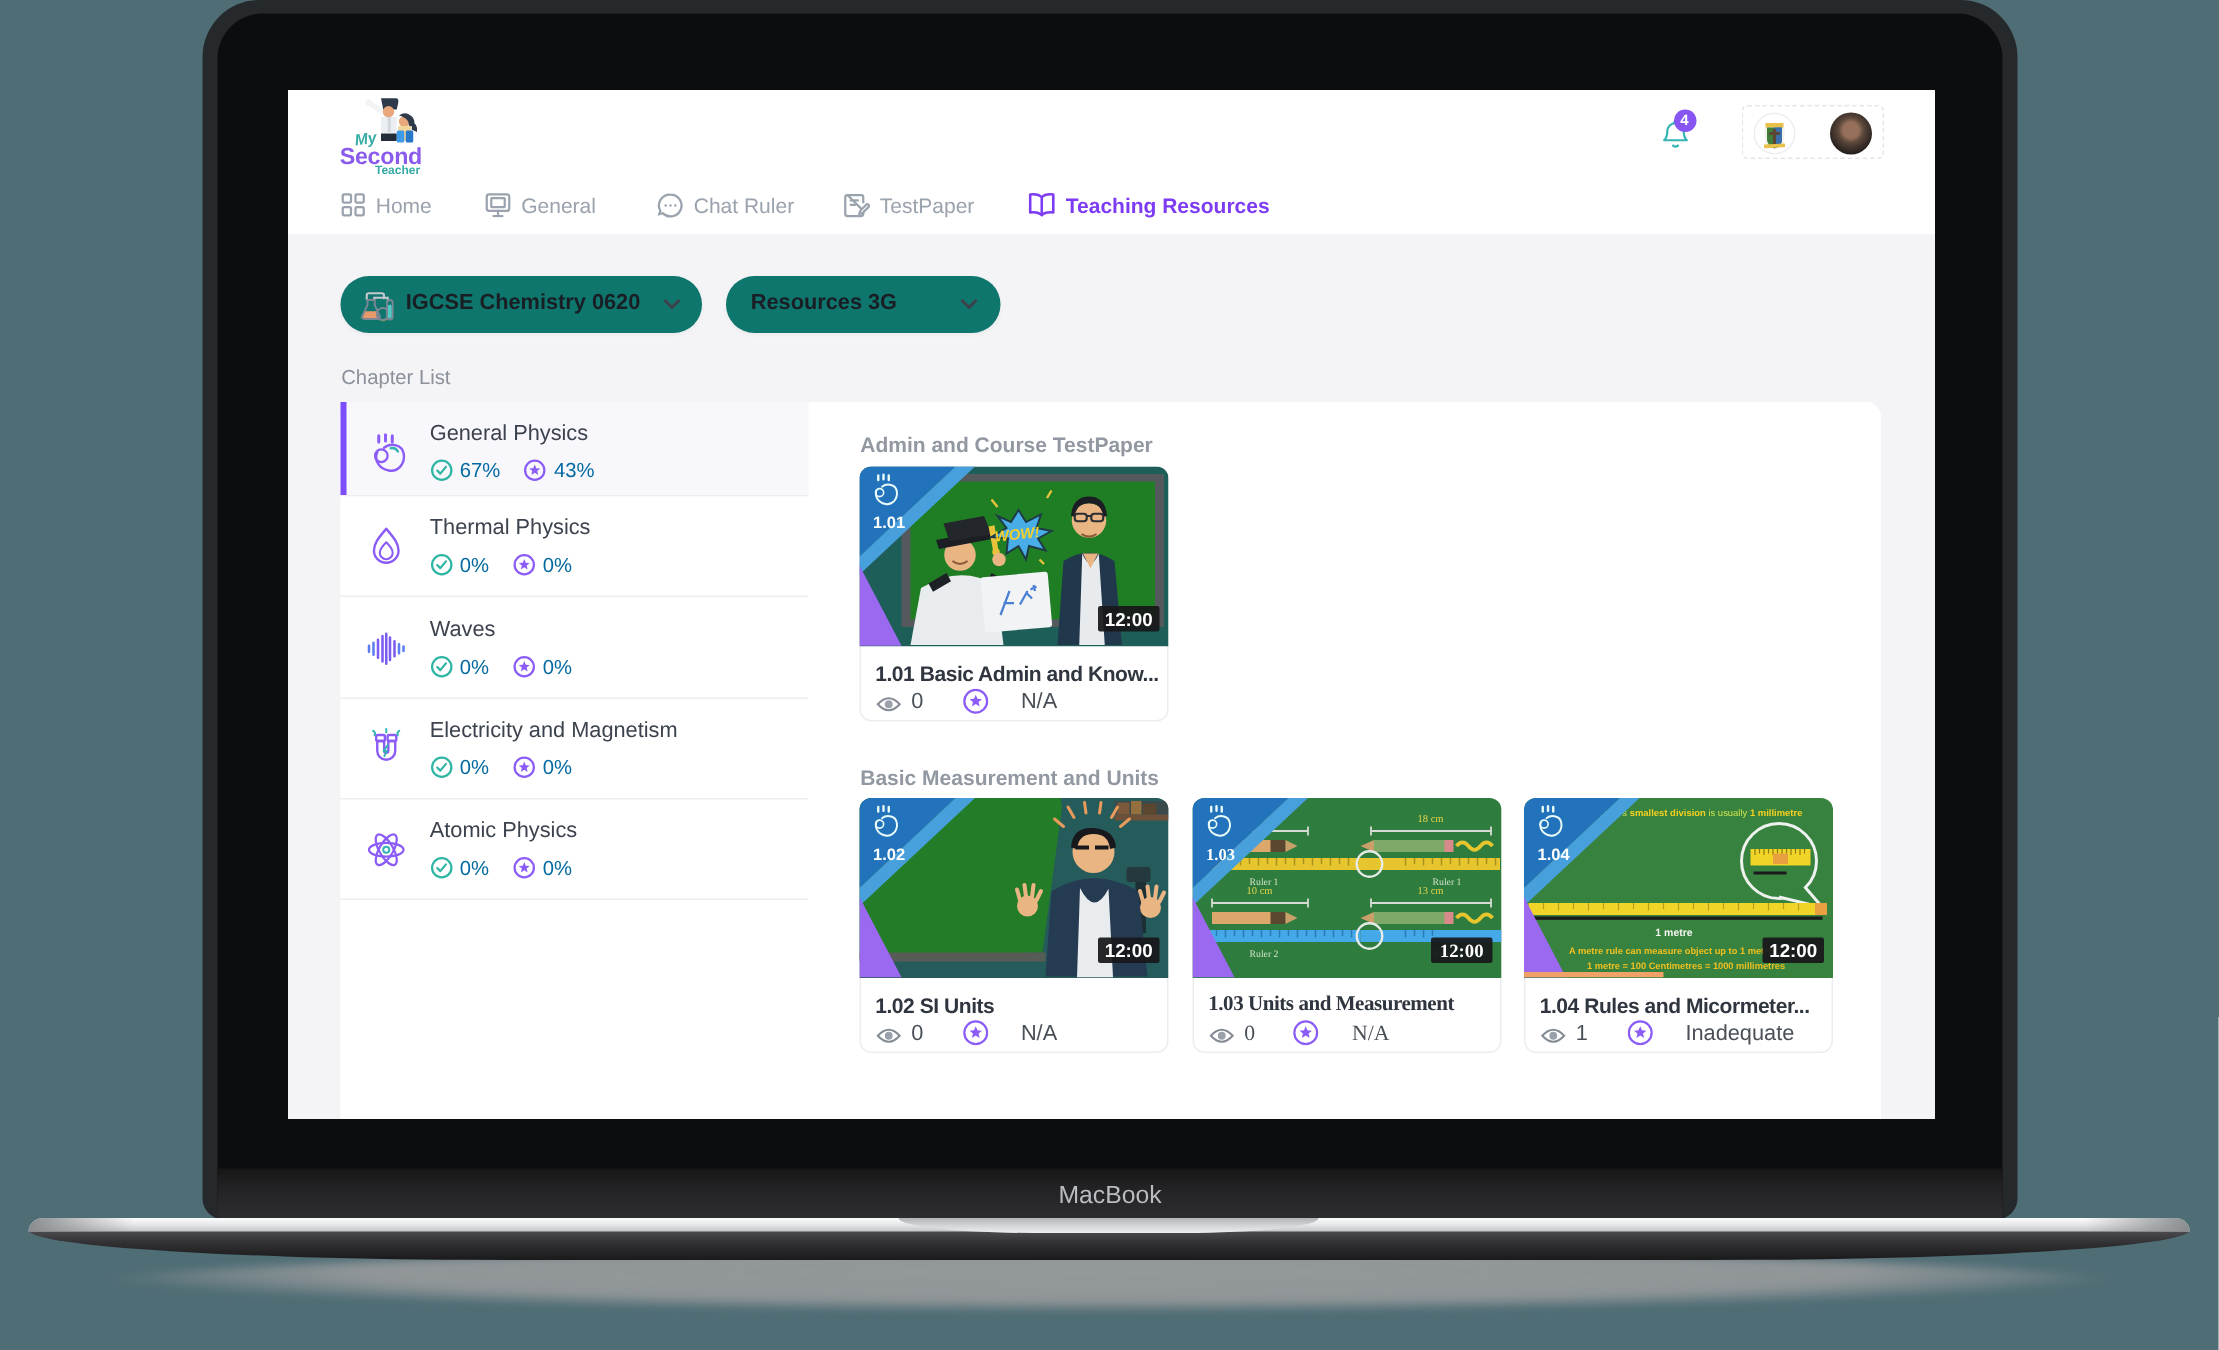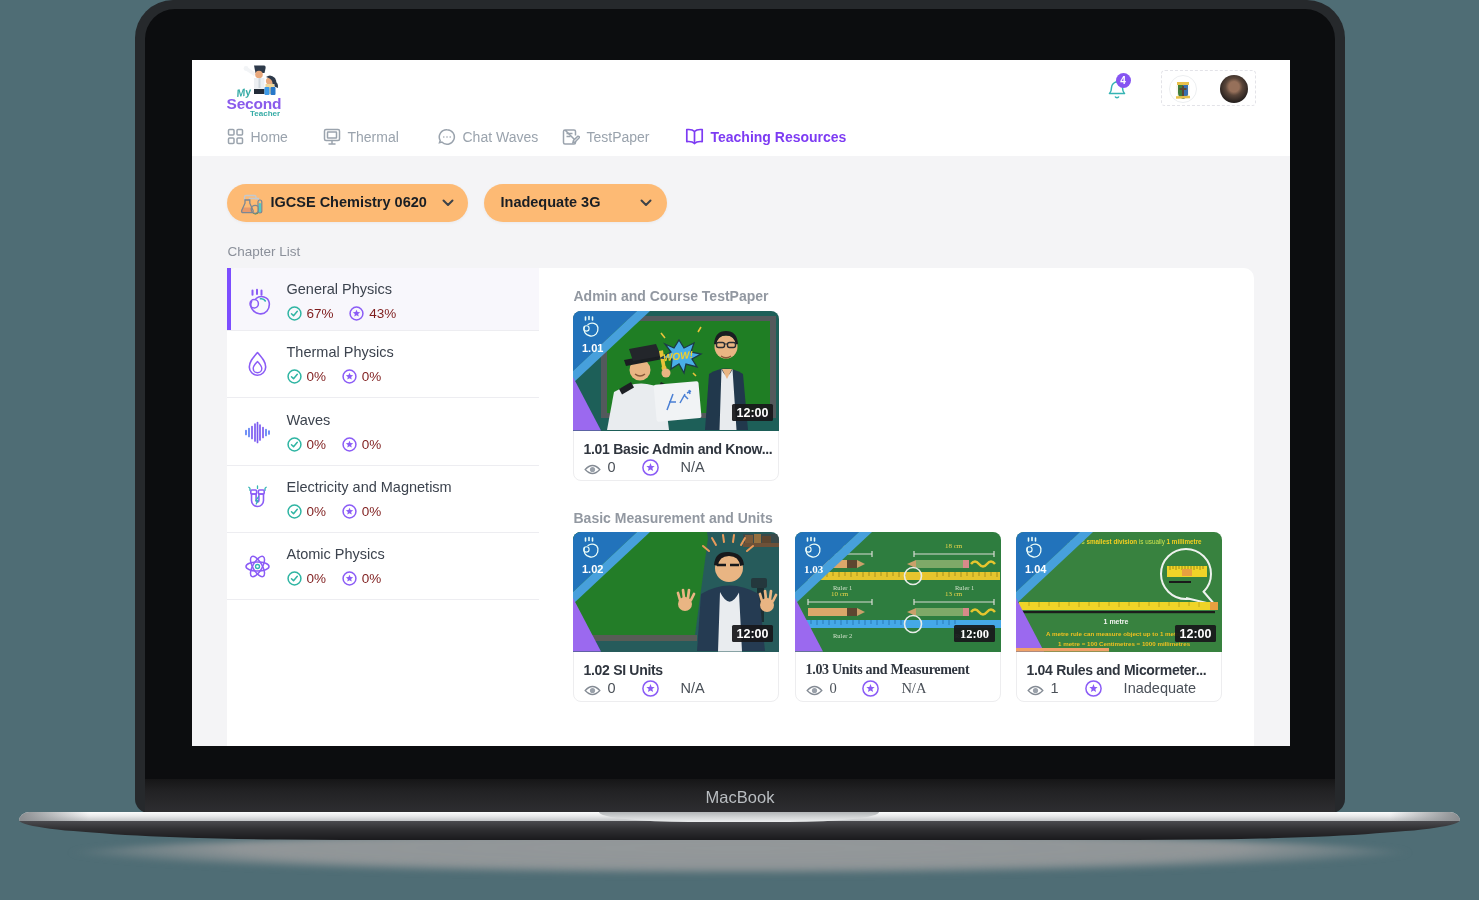--- a/index.html
+++ b/index.html
@@ -42,34 +42,34 @@
 .badge { position:absolute; left:924px; top:13px; width:15px; height:15px; border-radius:50%;
   background:#8655f2; color:#fff; font-size:10px; font-weight:bold; text-align:center; line-height:15px; }
 .pbox { position:absolute; left:969px; top:10px; width:95px; height:36px; border:1px dashed #e3e3e8;
   border-radius:4px; background:#fff; }
 .pbox svg, .pbox .av { position:absolute; top:4px; }
 .nav { position:absolute; top:68px; height:20px; font-size:14px; color:#9aa3ad; }
 .nav span { vertical-align:middle; }
 .nav svg { vertical-align:middle; margin-right:7px; }
 .nav.active { color:#7d3bf3; font-weight:bold; }
 .appbody { position:absolute; left:0; top:96px; width:1098px; height:590px; background:#f4f4f6; }
-.pill { position:absolute; top:28px; height:38px; background:#fdba74; border-radius:19px;
+.pill { position:absolute; top:28px; height:38px; background:#0f766e; border-radius:19px;
   box-shadow:0 1px 3px rgba(40,40,60,0.05);text-decoration:underline; }
 .pill .t { position:absolute; font-size:14.5px; font-weight:bold; color:#191e24; top:10px; }
 .pill .chev { position:absolute; top:15px; }
 .chlist-title { position:absolute; left:36px; top:88px; font-size:13.5px; color:#8b909a; }
 .card { position:absolute; left:35px; top:112px; width:1027px; height:478px; background:#fff;
   border-radius:10px 10px 0 0; }
 .chcol { position:absolute; left:0; top:0; width:312px; height:478px;text-align:right; }
 .chrow { position:absolute; left:0; width:312px; height:67px; border-bottom:1px solid #ededf1; }
 .chrow.sel { background:#f8f7fc; border-radius:10px 0 0 0; }
 .chrow.sel:before { content:""; position:absolute; left:0; top:0; bottom:0; width:4px; background:#7c4dff; }
 .chrow .cicon { position:absolute; left:15px; top:18px; width:31px; height:31px; }
 .chrow .cname { position:absolute; left:60px; top:13px; font-size:14.5px; color:#3c434e; }
-.chrow .cstats { position:absolute; left:60px; top:38px; font-size:13.5px; color:#7f1d1d; }
+.chrow .cstats { position:absolute; left:60px; top:38px; font-size:13.5px; color:#0369a1; }
 .cstats svg { vertical-align:-3px; }
 .cstats .pct { margin:0 0 0 5px; }
 .cstats .st { margin-left:12px; }
 .rcol { position:absolute; left:312px; top:0; width:715px; height:478px; }
 .sect { position:absolute; left:35px; font-size:14px; font-weight:bold; color:#9298a1; }
 .vcard { position:absolute; width:206px; height:170px; background:#fff; border:1px solid #ededef;
   border-radius:8px; }
 .vcard svg.thumb { position:absolute; left:-1px; top:-1px; border-radius:8px 8px 0 0; }
 .vtitle { position:absolute; left:10px; top:129px; font-size:14px; font-weight:bold; color:#30363f; letter-spacing:-0.3px;
   white-space:nowrap; overflow:hidden; width:192px; }
@@ -133,29 +133,29 @@
             <rect x="10" y="1.5" width="5.5" height="5.5" rx="1"></rect>
           <rect x="1.5" y="10" width="5.5" height="5.5" rx="1"></rect>
             <rect x="10" y="10" width="5.5" height="5.5" rx="1"></rect>
         </svg><span>Home</span>
       </div>
       <div class="nav" style="left:131px">
         <svg width="18" height="17" viewBox="0 0 18 17" fill="none" stroke="#9aa3ad" stroke-width="1.5">
           <rect x="1.5" y="1.5" width="15" height="11" rx="1.5"></rect>
           <rect x="4.5" y="4" width="9" height="6" rx="0.5"></rect>
           <path d="M9 12.5 v2.5 M6 16 h6" stroke-linecap="round"></path>
-        </svg><span>Thermal</span>
+        </svg><span>General</span>
       </div>
       <div class="nav" style="left:246px">
         <svg width="18" height="18" viewBox="0 0 18 18" fill="none" stroke="#9aa3ad" stroke-width="1.5">
           <path d="M9 1.7 a7.3 7.3 0 1 1 -5.2 12.4 l-2.3 0.6 0.7 -2.2 a7.3 7.3 0 0 1 6.8 -10.8z"></path>
           <circle cx="5.8" cy="9" r="0.8" fill="#9aa3ad" stroke="none"></circle>
           <circle cx="9" cy="9" r="0.8" fill="#9aa3ad" stroke="none"></circle>
           <circle cx="12.2" cy="9" r="0.8" fill="#9aa3ad" stroke="none"></circle>
-        </svg><span>Chat Waves</span>
+        </svg><span>Chat Ruler</span>
       </div>
       <div class="nav" style="left:370px">
         <svg width="18" height="18" viewBox="0 0 18 18" fill="none" stroke="#9aa3ad" stroke-width="1.5">
           <path d="M3 2 h9 a1.5 1.5 0 0 1 1.5 1.5 v4 m0 5 v2 a1.5 1.5 0 0 1 -1.5 1.5 h-9 a1.5 1.5 0 0 1 -1.5 -1.5 v-11 a1.5 1.5 0 0 1 1.5 -1.5z"></path>
           <path d="M4.5 5.5 h6 M4.5 8.5 h4"></path>
           <path d="M15.8 8.2 l-4.3 4.3 -0.6 2.1 2.1 -0.6 4.3 -4.3 a1.2 1.2 0 0 0 -1.5 -1.5z" fill="#fff"></path>
         </svg><span>TestPaper</span>
       </div>
       <div class="nav active" style="left:493px">
         <svg width="19" height="17" viewBox="0 0 19 17" fill="none" stroke="#7d3bf3" stroke-width="1.7">
@@ -175,21 +175,21 @@
           <circle cx="15.2" cy="18.3" r="4" stroke="#7b8794" stroke-width="1.3" fill="none"></circle>
           <rect x="18.6" y="12" width="2.6" height="9.5" rx="1.3" fill="#52cbc4"></rect>
           <rect x="18" y="9" width="3.8" height="13" rx="1.9" stroke="#7b8794" stroke-width="1.2" fill="none"></rect>
         </svg>
         <div class="t" style="left:44px">IGCSE Chemistry 0620</div>
         <svg class="chev" style="right:14px" width="12" height="8" viewBox="0 0 12 8" fill="none">
           <path d="M1.5 1.5 L6 6 L10.5 1.5" stroke="#3c4249" stroke-width="2" stroke-linecap="round" stroke-linejoin="round"></path>
           </svg>
       </div>
       <div class="pill" style="left:292px; width:183px;">
-        <div class="t" style="left:17px">Inadequate 3G</div>
+        <div class="t" style="left:17px">Resources 3G</div>
         <svg class="chev" style="right:15px" width="12" height="8" viewBox="0 0 12 8" fill="none">
           <path d="M1.5 1.5 L6 6 L10.5 1.5" stroke="#3c4249" stroke-width="2" stroke-linecap="round" stroke-linejoin="round"></path>
           </svg>
       </div>
       <div class="chlist-title">Chapter List</div>
       <div class="card">
         <div class="chcol">
           <div class="chrow sel" style="top:0; height:63px;">
             <svg class="cicon" viewBox="0 0 31 31" fill="none" stroke="#8b5cf6" stroke-width="1.6" stroke-linecap="round">
               <path d="M10.5 4.5 v4.2 M15 3.8 v4.2 M19.5 4.5 v4.2" stroke-width="2"></path>

